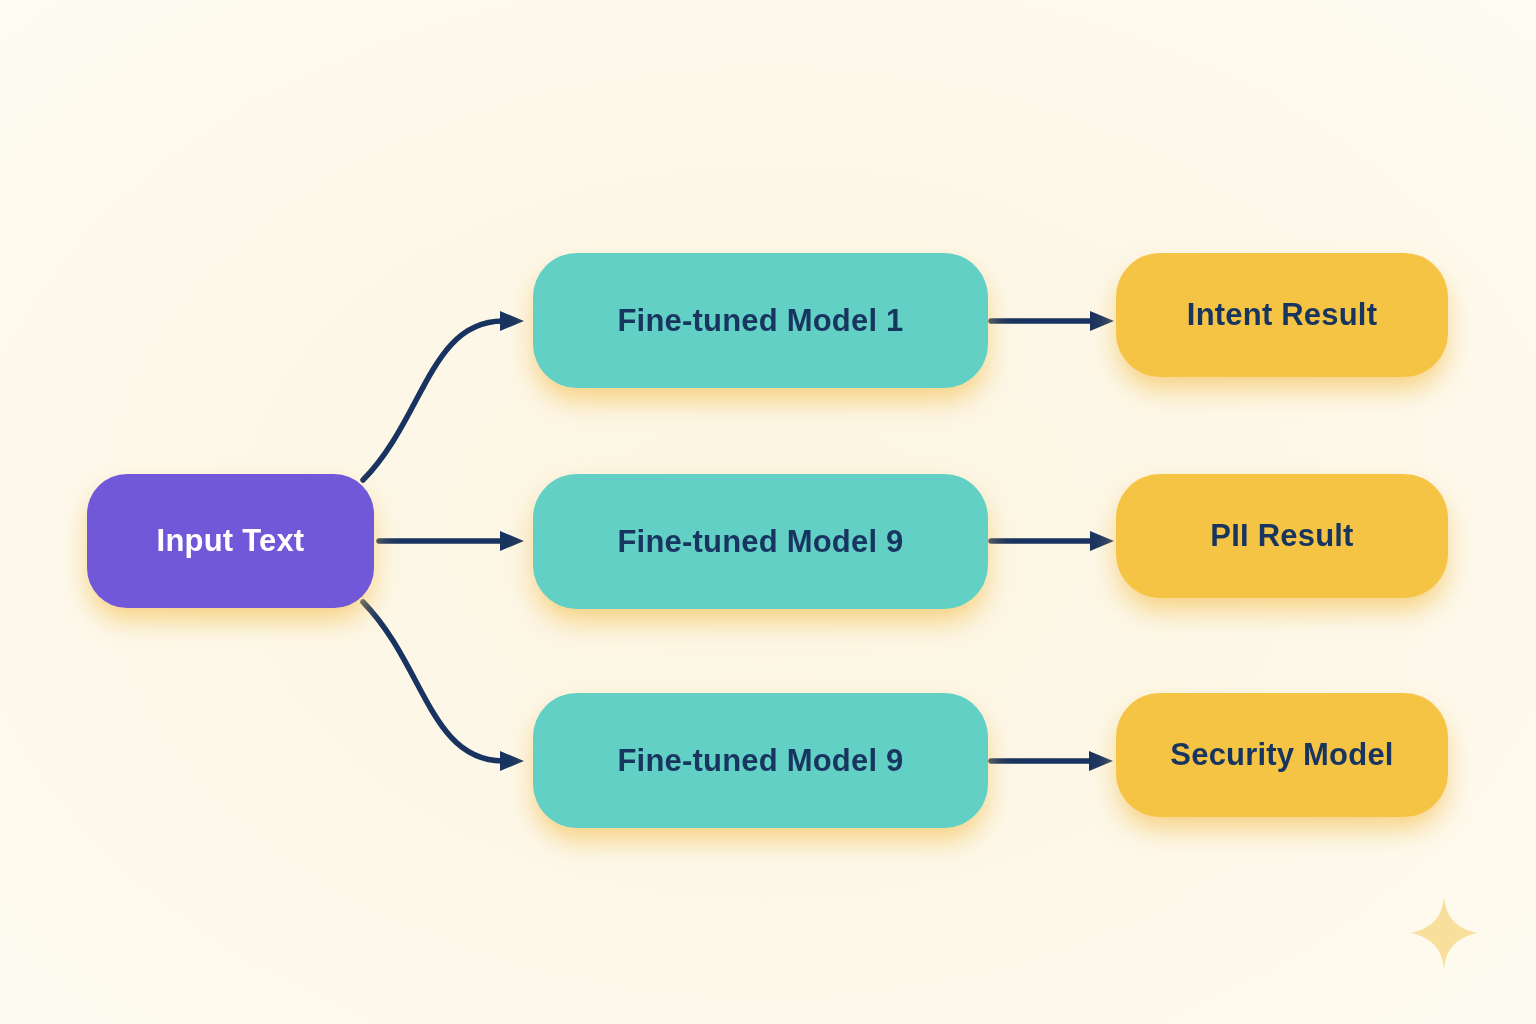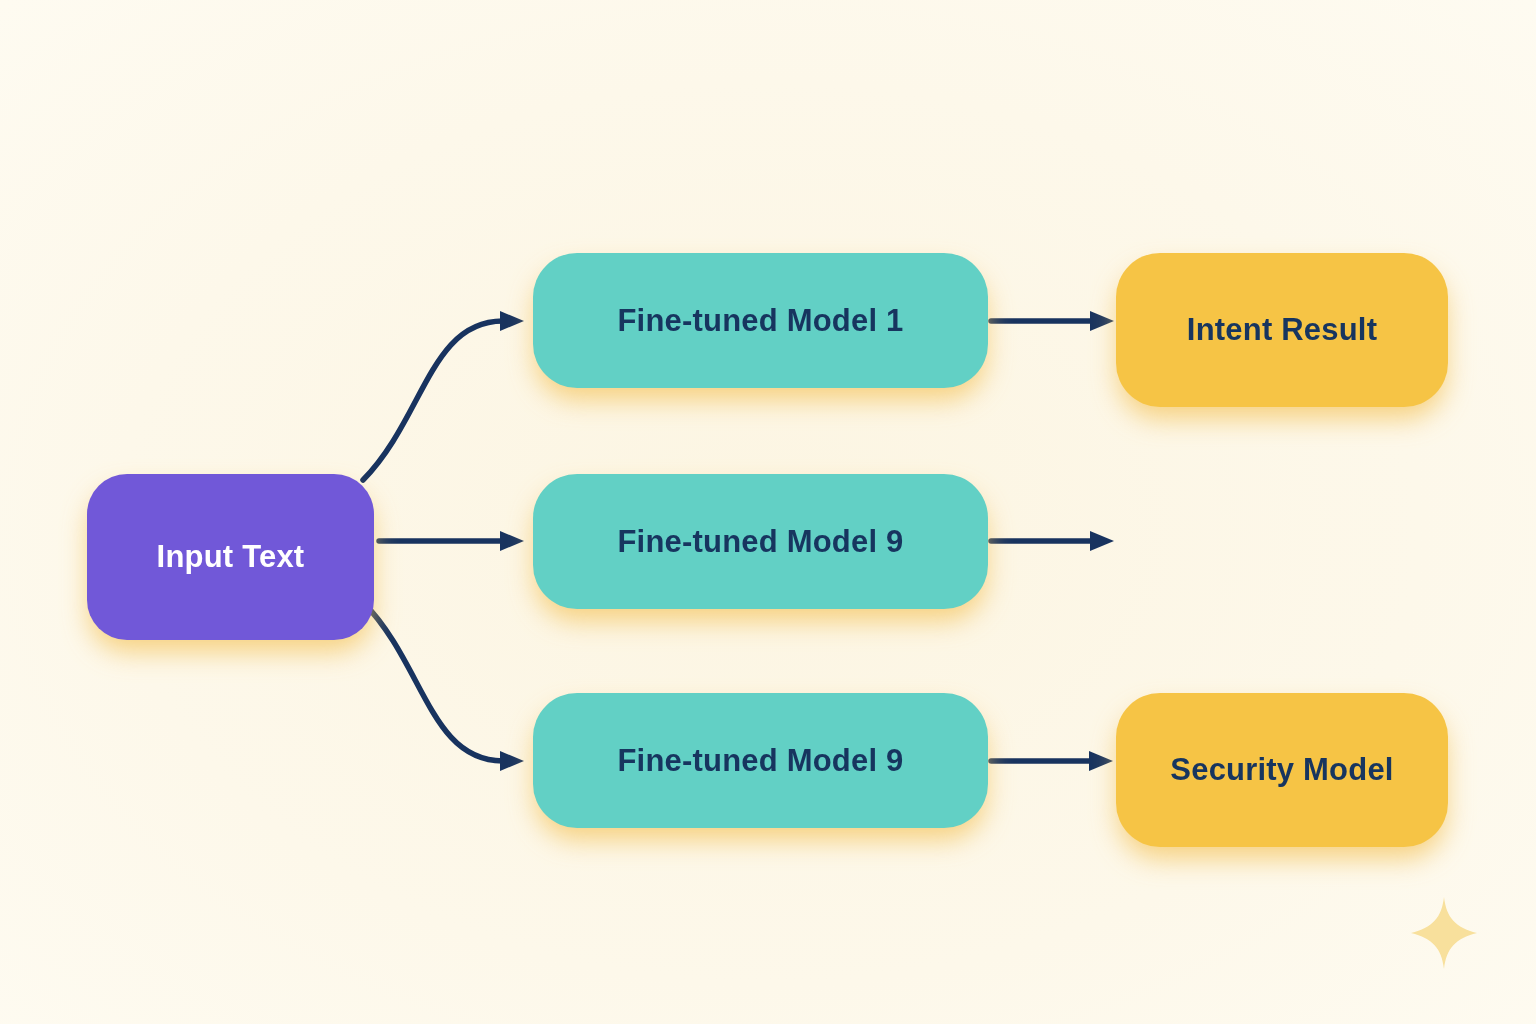--- a/index.html
+++ b/index.html
@@ -22,33 +22,33 @@
     justify-content: center;
     font-weight: 700;
     font-size: 31px;
     letter-spacing: 0.2px;
     border-radius: 44px;
     box-shadow: 0 14px 26px -2px rgba(244, 198, 96, 0.75);
     box-sizing: border-box;
     text-align: center;
   }
   .node-input {
-    left: 87px;  top: 474px; width: 287px; height: 166px;
+    left: 87px;  top: 474px; width: 287px; height: 134px;
     background: var(--input_fill, #7158d8);
     color: var(--text_light, #ffffff);
     border-radius: 40px;
   }
   .node-model {
     left: 533px; width: 455px; height: 135px;
     background: var(--model_fill, #62d0c5);
     color: var(--text_dark, #17355f);
     text-align: center;
   }
   .node-result {
-    left: 1116px; width: 332px; height: 154px;
+    left: 1116px; width: 332px; height: 124px;
     background: var(--result_fill, #f6c445);
     color: var(--text_dark, #17355f);
   }
   .row-1 { top: 253px; }
   .row-2 { top: 474px; }
   .row-3 { top: 693px; }
   .arrows {
     position: absolute;
     left: 0; top: 0;
     width: 1536px; height: 1024px;
@@ -94,20 +94,23 @@
   <div class="node node-model row-2">
     <span>Fine-tuned Model 9</span>
   </div>
   <div class="node node-model row-3">
     <span>Fine-tuned Model 9</span>
   </div>
 
   <div class="node node-result row-1">
     <span>Intent Result</span>
   </div>
+  <div class="node node-result row-2">
+    <span>PII Result</span>
+  </div>
   <div class="node node-result row-3">
     <span>Security Model</span>
   </div>
 
   <svg class="sparkle" viewBox="0 0 66 72" xmlns="http://www.w3.org/2000/svg">
     <path fill="#f8e09c" d="M33 0 C35.5 21 44.5 30.5 66 36 C44.5 41.5 35.5 51 33 72 C30.5 51 21.5 41.5 0 36 C21.5 30.5 30.5 21 33 0 Z"></path>
   </svg>
 
 </div>
 

